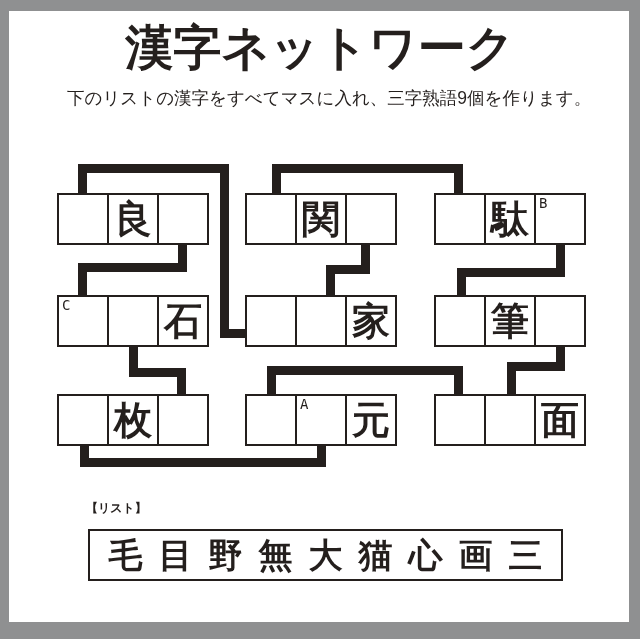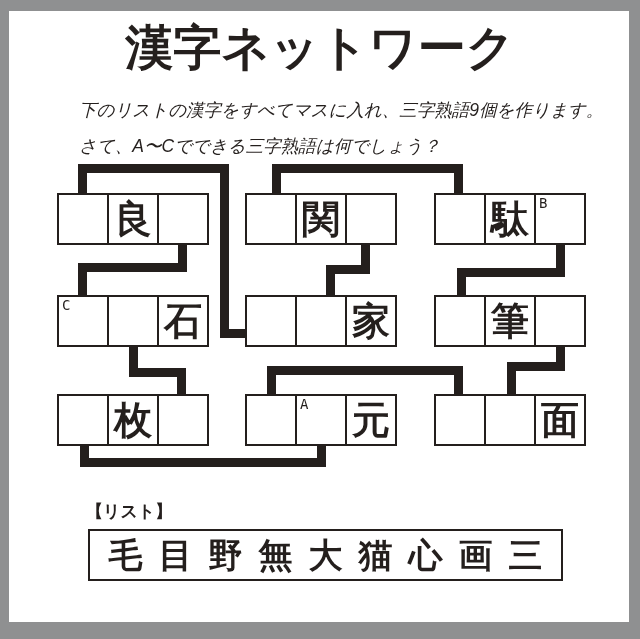--- a/index.html
+++ b/index.html
@@ -18,57 +18,56 @@
   }
   .title {
     position:absolute; top:22px; left:0; width:640px; margin:0;
     text-align:center; font-size:48px; font-weight:bold; line-height:1.1;
     letter-spacing:0;
   }
   .instructions {
     position:absolute; left:67px; top:87px;
     font-size:17.5px; line-height:23.5px; white-space:nowrap;
   }
-  .instructions p { margin:12px;font-style:italic; }
+  .instructions p { margin:0; }
   #puzzle { position:absolute; left:0; top:0; width:640px; height:639px; }
   .seg { position:absolute; background:var(--ink); }
   .pbox {
     position:absolute; width:152px; height:52px;
     border:2px solid var(--ink); background:#ffffff; display:flex;
   }
   .cell {
     flex:1; position:relative;
     display:flex; align-items:center; justify-content:center;
   }
   .cell + .cell { border-left:2px solid var(--ink); }
   .cell .kanji { font-size:38px; font-weight:bold; line-height:1; }
   .clabel {
     position:absolute; top:0; left:3px;
     font-size:14px; line-height:16px;
     font-family:"DejaVu Sans Mono", monospace;
   }
   .list-heading {
     position:absolute; left:86px; top:500px;
-    font-size:17px; font-weight:bold;
+    font-size:12px; font-weight:bold;
   }
   .list-box {
     position:absolute; left:88px; top:529px; width:475px; height:52px;
     border:2px solid var(--ink); background:#ffffff;
     display:flex; align-items:center; justify-content:center; gap:16px;
   }
   .list-box .kanji { font-size:34px; font-weight:bold; line-height:1; }
 </style>
 </head>
 <body style="--ink: #241f1d; --frame: #8f9091; background: rgb(255, 255, 255);">
 
 <h1 class="title">漢字ネットワーク</h1>
 
 <div class="instructions">
   <p>下のリストの漢字をすべてマスに入れ、三字熟語9個を作ります。</p>
-  <p>さて、A〜Cでできる三字熟語は何でしょう？</p>
 </div>
 
 <div id="puzzle">
     <div class="seg" style="left: 78px; top: 164px; width: 9px; height: 29px;"></div>
     <div class="seg" style="left: 78px; top: 164px; width: 151px; height: 9px;"></div>
     <div class="seg" style="left: 220px; top: 164px; width: 9px; height: 174px;"></div>
     <div class="seg" style="left: 220px; top: 329px; width: 27px; height: 9px;"></div>
     <div class="seg" style="left: 178px; top: 245px; width: 9px; height: 27px;"></div>
     <div class="seg" style="left: 78px; top: 263px; width: 109px; height: 9px;"></div>
     <div class="seg" style="left: 78px; top: 263px; width: 9px; height: 32px;"></div>

